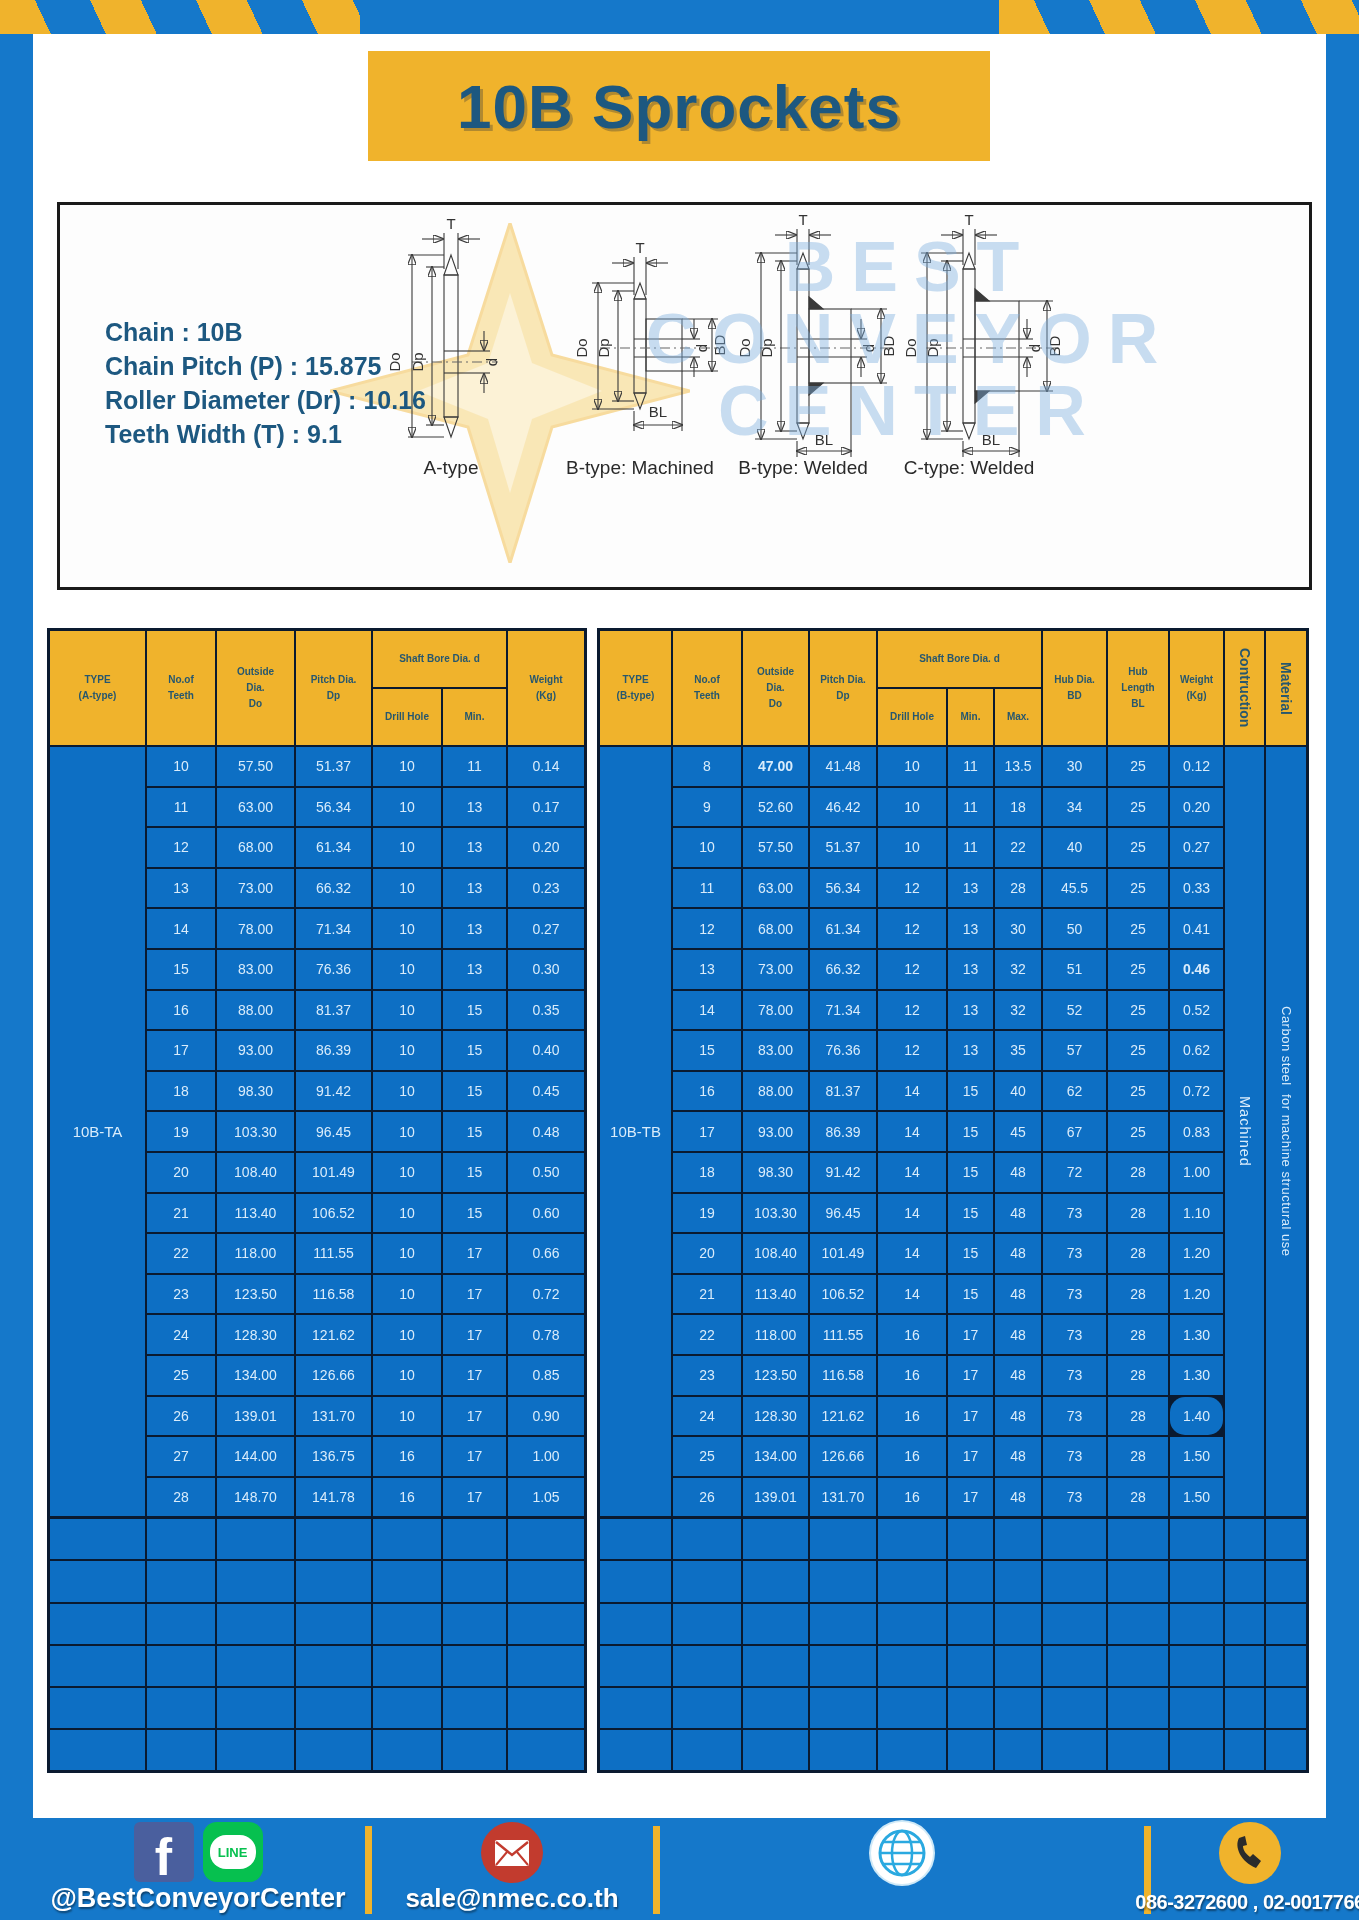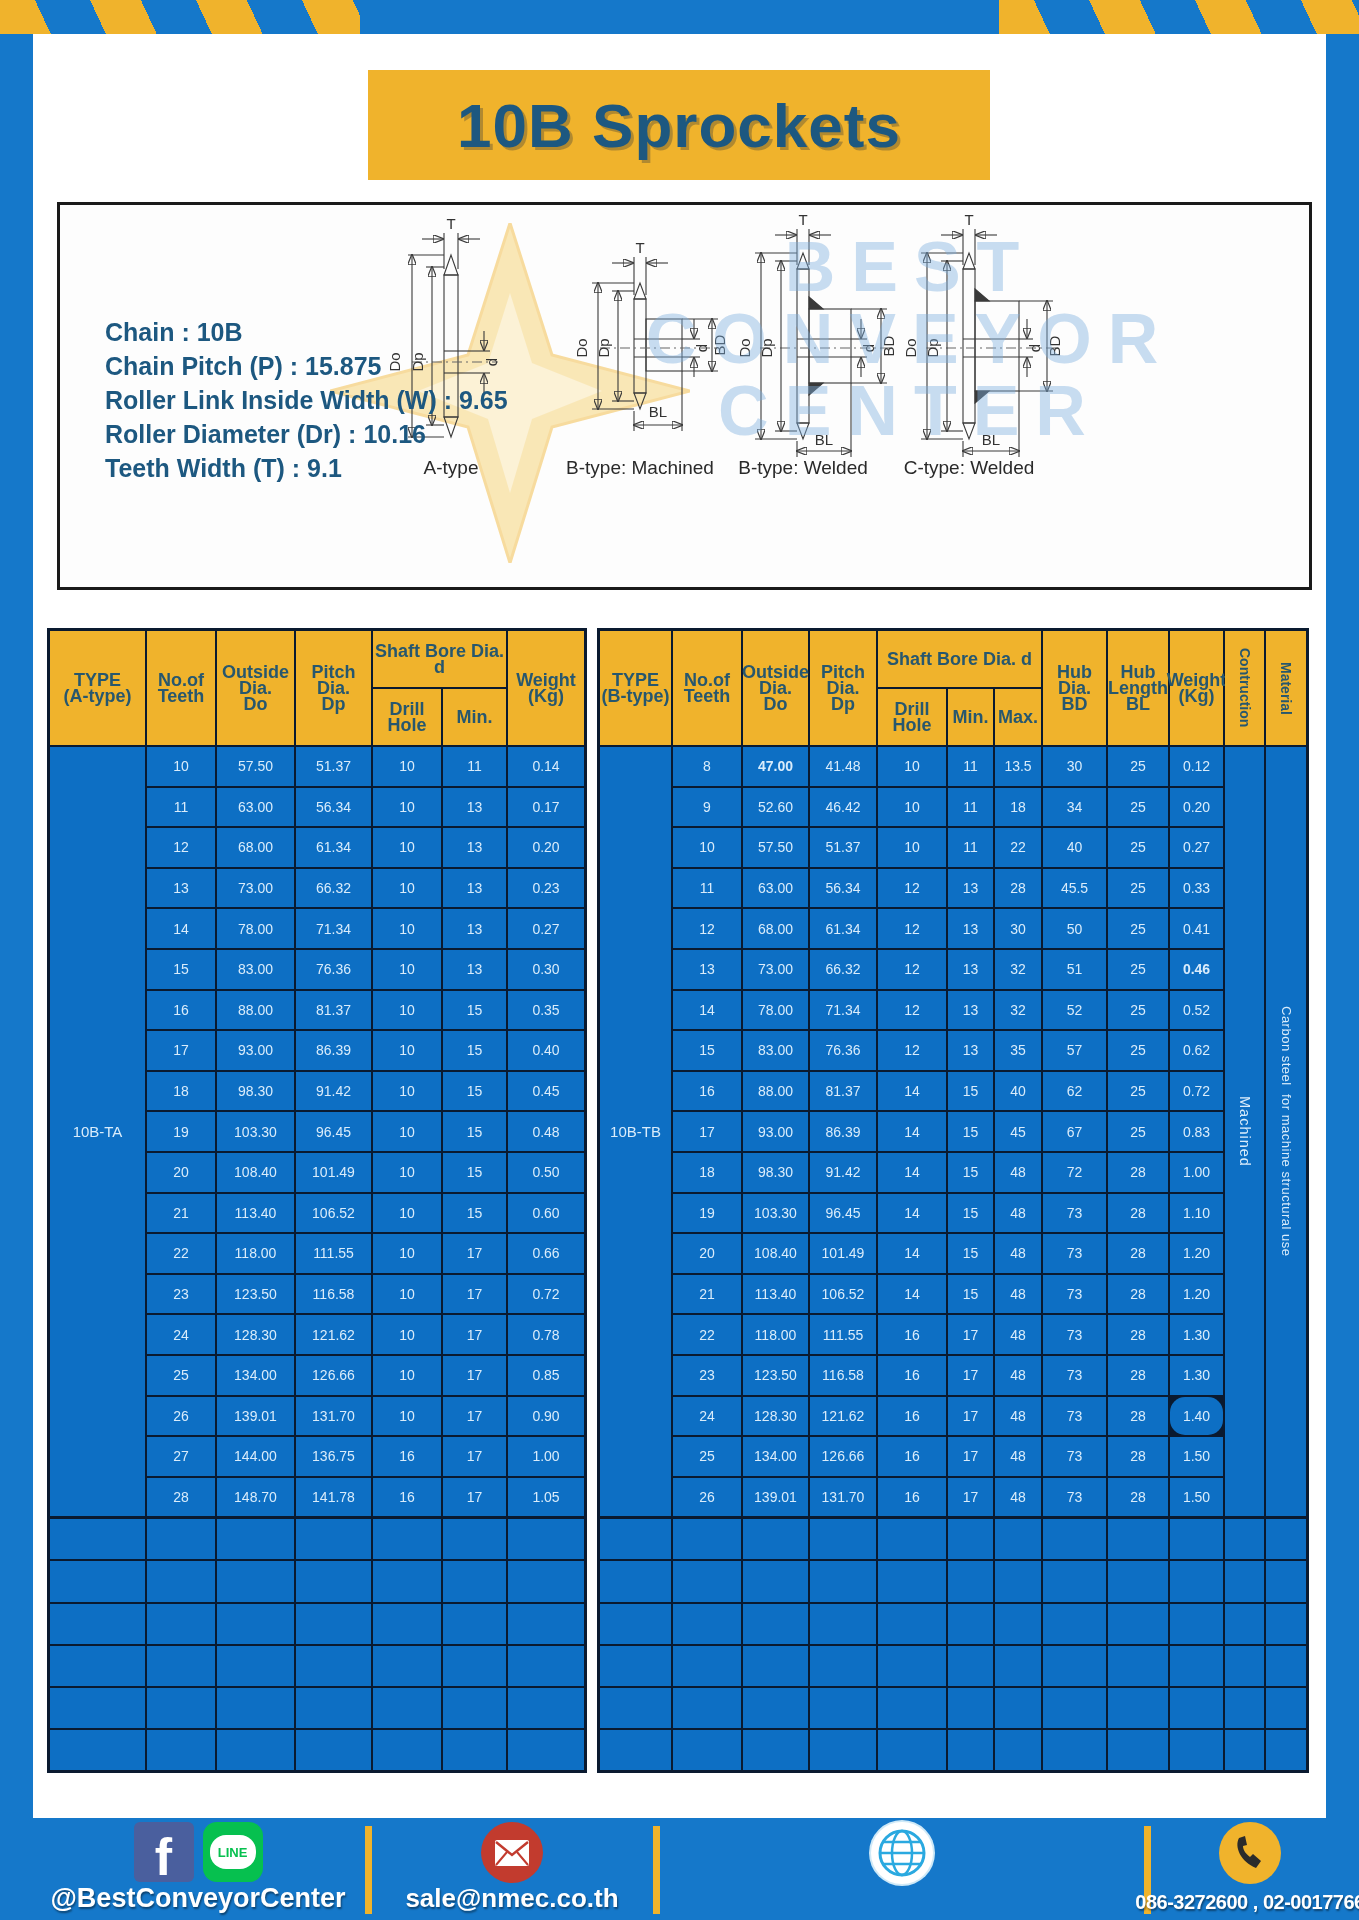--- a/index.html
+++ b/index.html
@@ -8,21 +8,21 @@
     background:#1578ca;font-family:"Liberation Sans",sans-serif;
   }
   
   .hazard{position:absolute;top:0;height:34px;
     background:repeating-linear-gradient(65deg,#f0b32c 0 46px,#1578ca 46px 96px);}
   .hazard.left{left:0;width:360px;}
   .hazard.right{right:0;width:360px;}
   
   .white-area{position:absolute;left:33px;top:34px;width:1293px;height:1784px;background:#ffffff;}
   
-  .title-box{position:absolute;left:368px;top:70px;width:622px;height:110px;background:#f0b32c;
+  .title-box{position:absolute;left:368px;top:51px;width:622px;height:110px;background:#f0b32c;
     display:flex;align-items:center;justify-content:center;}
   .title-text{font-size:62px;font-weight:bold;color:#1d5880;letter-spacing:1px;
     text-shadow:3px 3px 0 rgba(30,40,60,0.30);}
   
   .diagram-box{position:absolute;left:57px;top:202px;width:1255px;height:388px;
     background:#fdfdfd;border:3px solid #1a1a1a;box-sizing:border-box;}
   .specs{position:absolute;left:45px;top:110px;font-size:25px;line-height:34px;
     font-weight:bold;color:#1d5880;z-index:3;}
   .drawings{position:absolute;left:0;top:0;width:1249px;height:382px;z-index:2;}
   .drawings line,.drawings rect,.drawings polygon,.drawings path{stroke:#3a3a3a;stroke-width:1.1;fill:none;}
@@ -38,21 +38,21 @@
   
   .tbl{position:absolute;top:628px;background:#0a1a30;border:3px solid #0a1a30;}
   .sec{display:grid;gap:2px;background:#0a1a30;}
   .sec + .sec{margin-top:2px;}
   .sec.empty{margin-top:3px;}
   .cols-a{grid-template-columns:95px 68px 77px 75px 68px 63px 76px;}
   .cols-b{grid-template-columns:71px 68px 65px 66px 68px 45px 46px 63px 60px 53px 39px 40px;}
   .sec.header{grid-template-rows:56px 56px;}
   .sec.data{grid-auto-rows:38.6px;}
   .sec.empty{grid-auto-rows:40.2px;}
-  .hcell{background:#f0b32c;color:#27576e;font-weight:bold;font-size:18px;line-height:16px;
+  .hcell{background:#f0b32c;color:#27576e;font-weight:bold;font-size:10px;line-height:16px;
     display:flex;align-items:center;justify-content:center;text-align:center;white-space:pre-line;}
   .hcell.vhead{writing-mode:vertical-rl;text-orientation:mixed;white-space:nowrap;font-size:14px;}
   .cell{background:#0d6fc4;color:#d9ecfb;font-size:14px;
     display:flex;align-items:center;justify-content:center;text-align:center;}
   .cell.typeval{font-size:15px;}
   .cell.vert{writing-mode:vertical-rl;text-orientation:mixed;white-space:pre;font-size:14.5px;letter-spacing:1px;}
   .cell.vert.small{font-size:13px;letter-spacing:0.5px;}
   
   .f-sec{position:absolute;top:1822px;height:92px;display:flex;flex-direction:column;
     align-items:center;justify-content:space-between;z-index:2;}
@@ -240,21 +240,20 @@
 
   <div class="wm">
     <div>BEST</div>
     <div>CONVEYOR</div>
     <div>CENTER</div>
   </div>
 
   <div class="specs">
     <div>Chain  :  10B</div>
     <div>Chain Pitch (P)  :  15.875</div>
-    <div>Roller Link Inside Width (W) : 9.65</div>
     <div>Roller Diameter (Dr)  : 10.16</div>
     <div>Teeth Width (T)  :  9.1</div>
   </div>
 
   <div class="caption" style="left:391px;">A-type</div>
   <div class="caption" style="left:580px;">B-type: Machined</div>
   <div class="caption" style="left:743px;">B-type: Welded</div>
   <div class="caption" style="left:909px;">C-type: Welded</div>
 </div>
 

